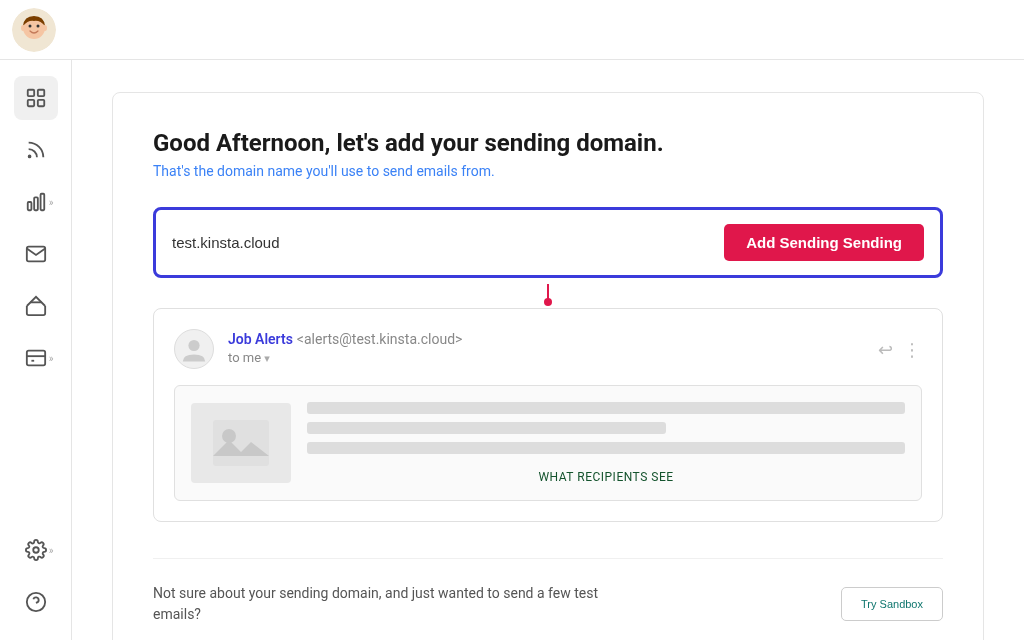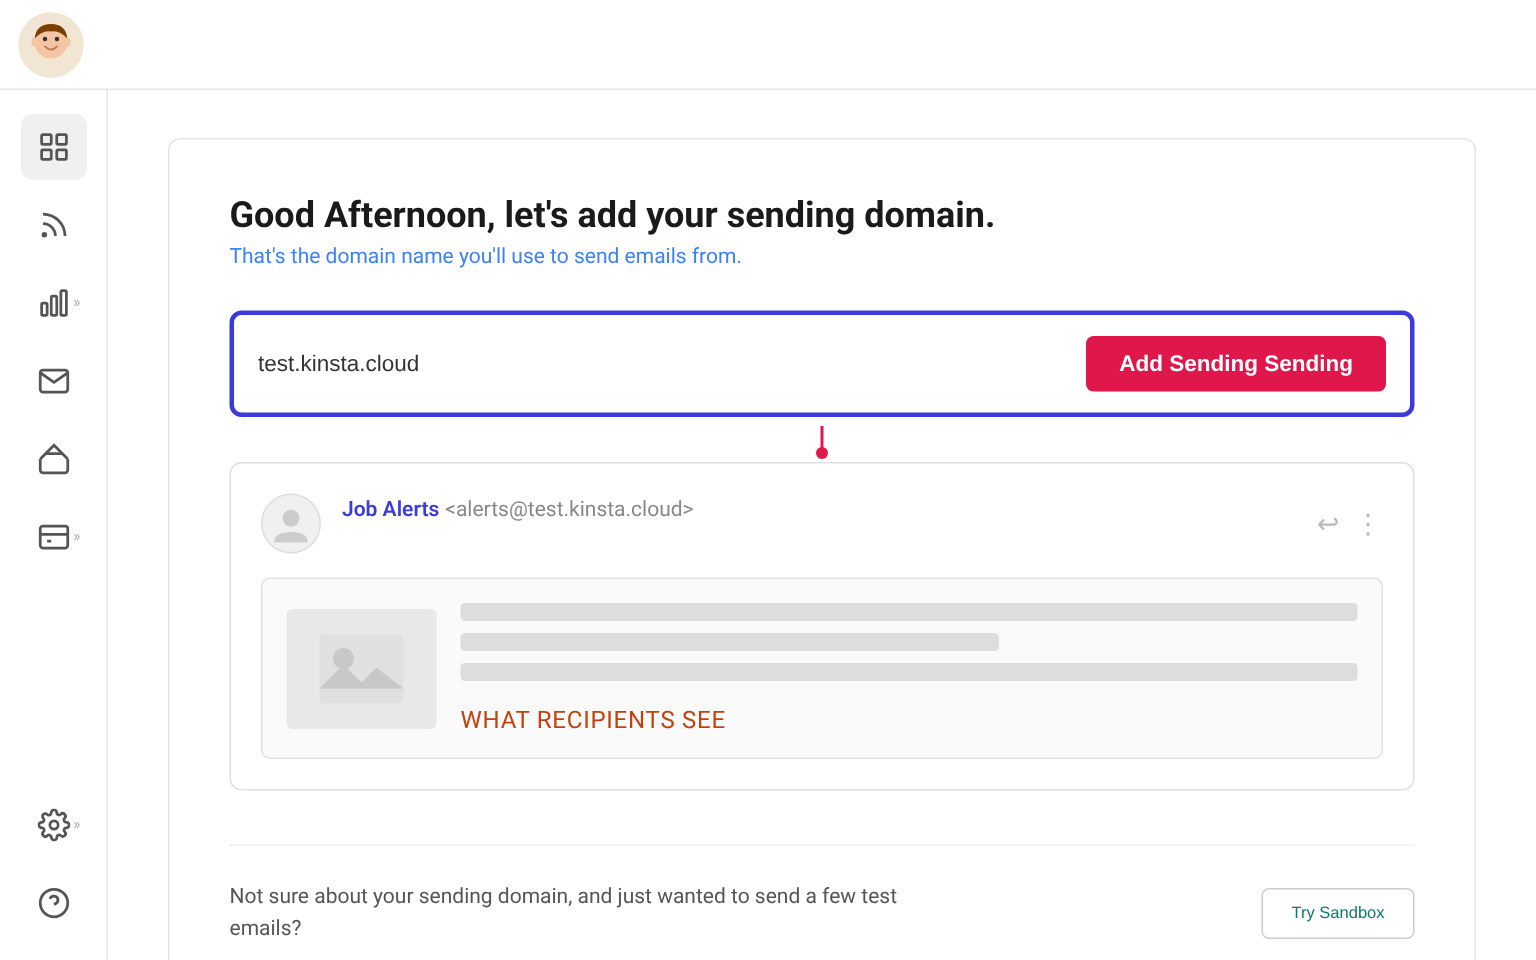--- a/index.html
+++ b/index.html
@@ -267,25 +267,25 @@
       height: 12px;
       background: #ddd;
       border-radius: 3px;
     }
 
     .content-line.short {
       width: 60%;
     }
 
     .what-recipients-label {
-      font-size: 16px;
-      color: #c2410c;
+      font-size: 12px;
+      color: #14532d;
       text-transform: uppercase;
       letter-spacing: 0.5px;
-      text-align: left;
+      text-align: center;
       margin-top: 8px;
     }
 
     
     .bottom-section {
       display: flex;
       align-items: center;
       justify-content: space-between;
       margin-top: 36px;
       padding-top: 24px;
@@ -428,20 +428,24 @@
             <div class="avatar-icon">
               <svg viewBox="0 0 40 40" width="28" height="28">
                 <circle cx="20" cy="15" r="8" fill="#ccc"></circle>
                 <path d="M4 38 Q4 28 20 28 Q36 28 36 38Z" fill="#ccc"></path>
               </svg>
             </div>
             <div>
               <div>
                 <span class="email-sender-name">Job Alerts</span>
                 <span class="email-sender-address">&lt;alerts@test.kinsta.cloud&gt;</span>
+              </div>
+              <div class="email-to">
+                <span>to me</span>
+                <span class="email-to-arrow">▾</span>
               </div>
             </div>
           </div>
           <div class="email-actions">
             <span style="font-size:18px; color:#bbb; cursor:pointer;">↩</span>
             <span style="font-size:18px; color:#bbb; cursor:pointer; letter-spacing:1px;">⋮</span>
           </div>
         </div>
 
         <div class="email-body-preview">

